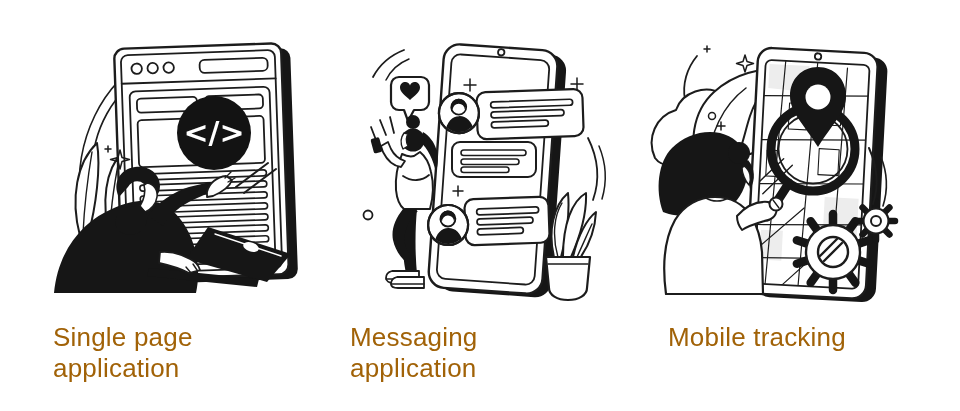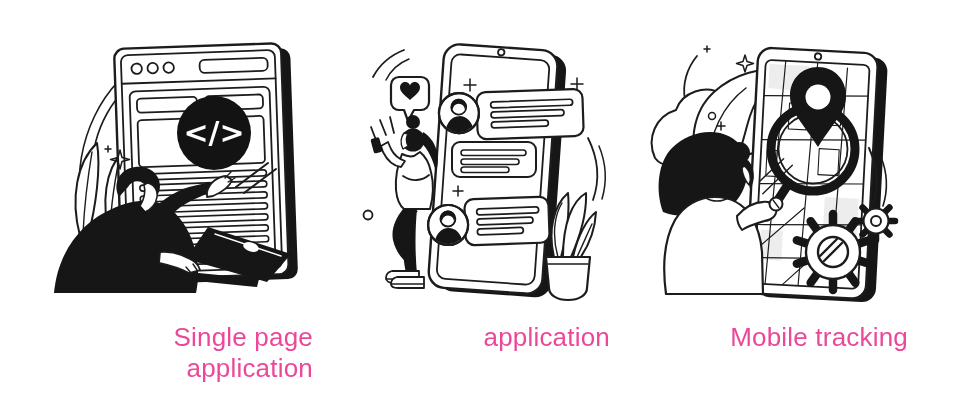--- a/index.html
+++ b/index.html
@@ -2,26 +2,26 @@
 <html><head>
 <meta charset="utf-8">
 <style>
   html,body{margin:0;padding:0;background:#ffffff;}
   .canvas{
     position:relative;width:960px;height:411px;background:#ffffff;
     font-family:"Liberation Sans",sans-serif;overflow:hidden;
   }
   svg{position:absolute;overflow:visible;}
   .caption{
-    position:absolute;top:322px;width:260px;text-align:right;
-    font-size:26px;line-height:31px;color:#ec4899;letter-spacing:.2px;
+    position:absolute;top:322px;width:260px;text-align:left;
+    font-size:26px;line-height:31px;color:#a16207;letter-spacing:.2px;
     font-weight:400;
   }
   .caption span{display:block;}
-  .c1{left:53px;} .c2{left:350px;} .c3{left:648px;}
+  .c1{left:53px;} .c2{left:350px;} .c3{left:668px;}
 </style>
 </head>
 <body>
 
 <div class="canvas">
 
   <svg style="left:50px;top:15px" width="280" height="290" viewBox="0 0 280 290">
     <g transform="translate(-50,-15)" stroke-linecap="round" stroke-linejoin="round">
 
       <g fill="none" stroke="#1c1c1c" stroke-width="1.6">
@@ -334,19 +334,20 @@
         <path d="M881,157 C887,172 888,190 883,206" stroke-width="1.6"></path>
       </g>
     </g>
   </svg>
 
   <div class="caption c1">
     <span>Single page</span>
     <span>application</span>
   </div>
   <div class="caption c2">
+    <span>Messaging</span>
     <span>application</span>
   </div>
   <div class="caption c3">
     <span>Mobile tracking</span>
   </div>
 
 </div>
 
 </body></html>

